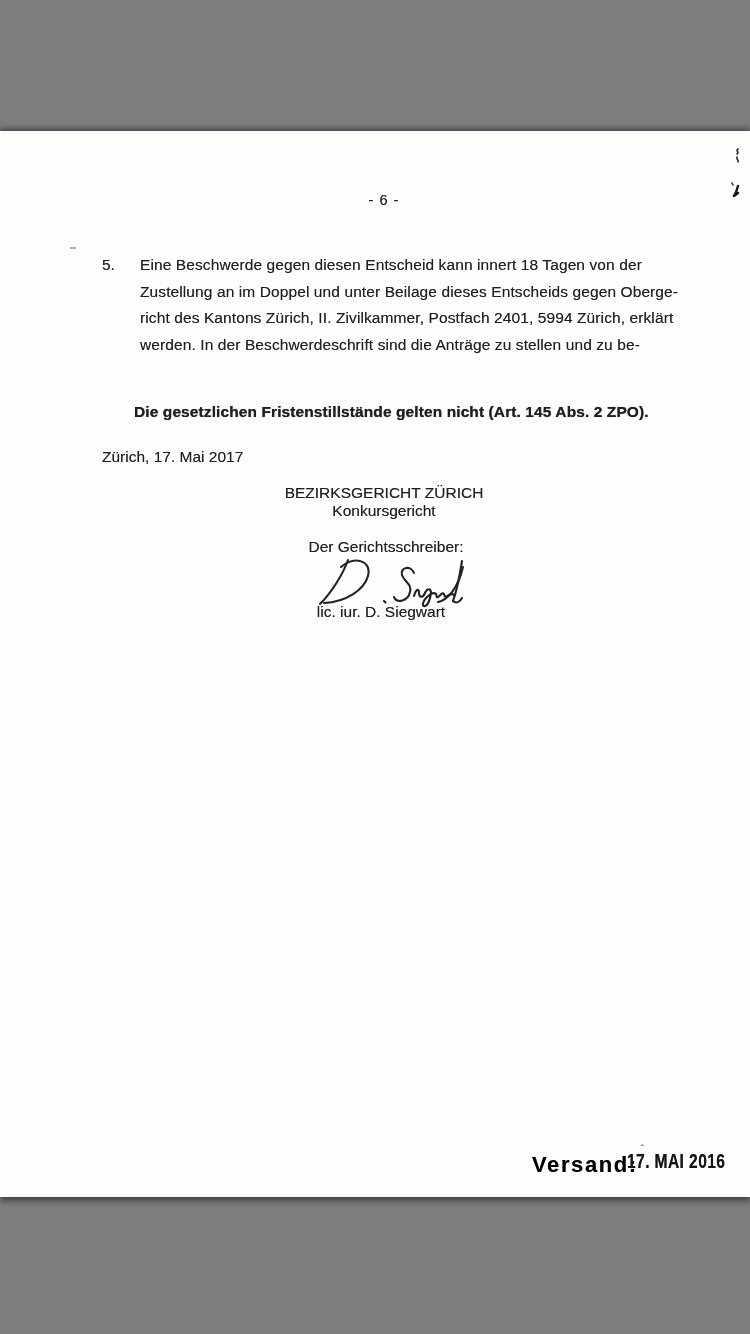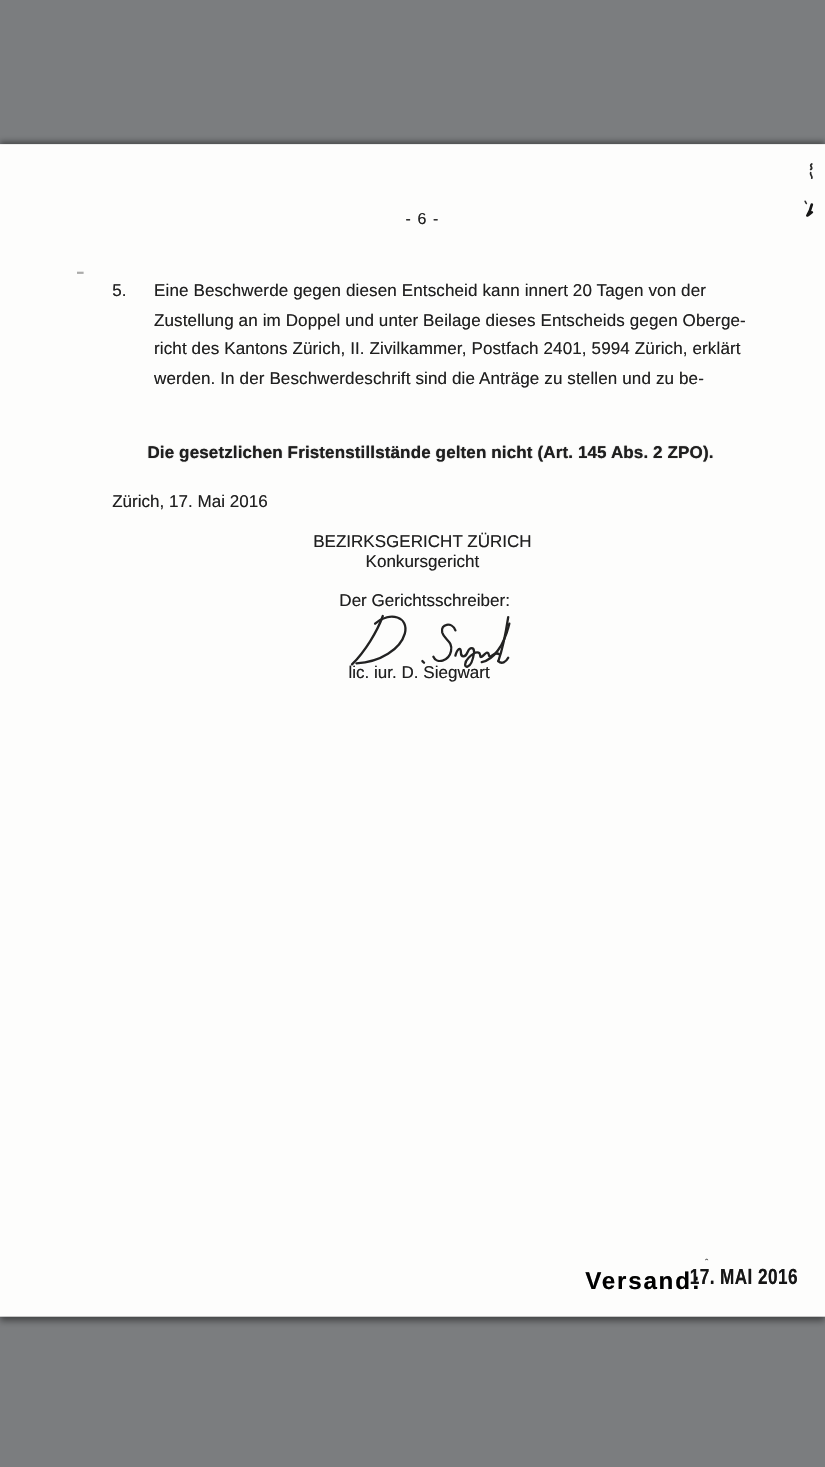--- a/index.html
+++ b/index.html
@@ -81,29 +81,29 @@
     <path d="M5,1 C2,3 7,4 4,6 M4,9 C3,11 6,12 5,14" stroke="#2a2a2a" stroke-width="1.6" fill="none" stroke-linecap="round"></path>
   </svg>
   <svg class="speck" style="left:729px; top:50px;" width="13" height="16" viewBox="0 0 13 16">
     <path d="M3,2 l1,2" stroke="#2f2f2f" stroke-width="1.5" fill="none" stroke-linecap="round"></path>
     <path d="M9,5 C8,9 7,12 5,15 M5,15 l4,-3" stroke="#161616" stroke-width="2.4" fill="none" stroke-linecap="round"></path>
   </svg>
   <div class="speck speck-dash"></div>
 
   <div class="txt para-number">5.</div>
   <div class="para-lines">
-    <div>Eine Beschwerde gegen diesen Entscheid kann innert 20 Tagen von der</div>
+    <div>Eine Beschwerde gegen diesen Entscheid kann innert 18 Tagen von der</div>
     <div>Zustellung an im Doppel und unter Beilage dieses Entscheids gegen Oberge-</div>
     <div>richt des Kantons Zürich, II. Zivilkammer, Postfach 2401, 5994 Zürich, erklärt</div>
     <div>werden. In der Beschwerdeschrift sind die Anträge zu stellen und zu be-</div>
   </div>
 
   <div class="txt emphasis">Die gesetzlichen Fristenstillstände gelten nicht (Art. 145 Abs. 2 ZPO).</div>
 
-  <div class="txt place-date">Zürich, 17. Mai 2016</div>
+  <div class="txt place-date">Zürich, 17. Mai 2017</div>
 
   <div class="court-block">
     <div>BEZIRKSGERICHT ZÜRICH</div>
     <div>Konkursgericht</div>
   </div>
 
   <div class="txt signer-role">Der Gerichtsschreiber:</div>
 
   <svg class="signature-svg" width="164" height="58" viewBox="0 0 164 58" aria-label="handwritten signature">
     <g stroke="#222" stroke-width="2.1" fill="none" stroke-linecap="round" stroke-linejoin="round">

